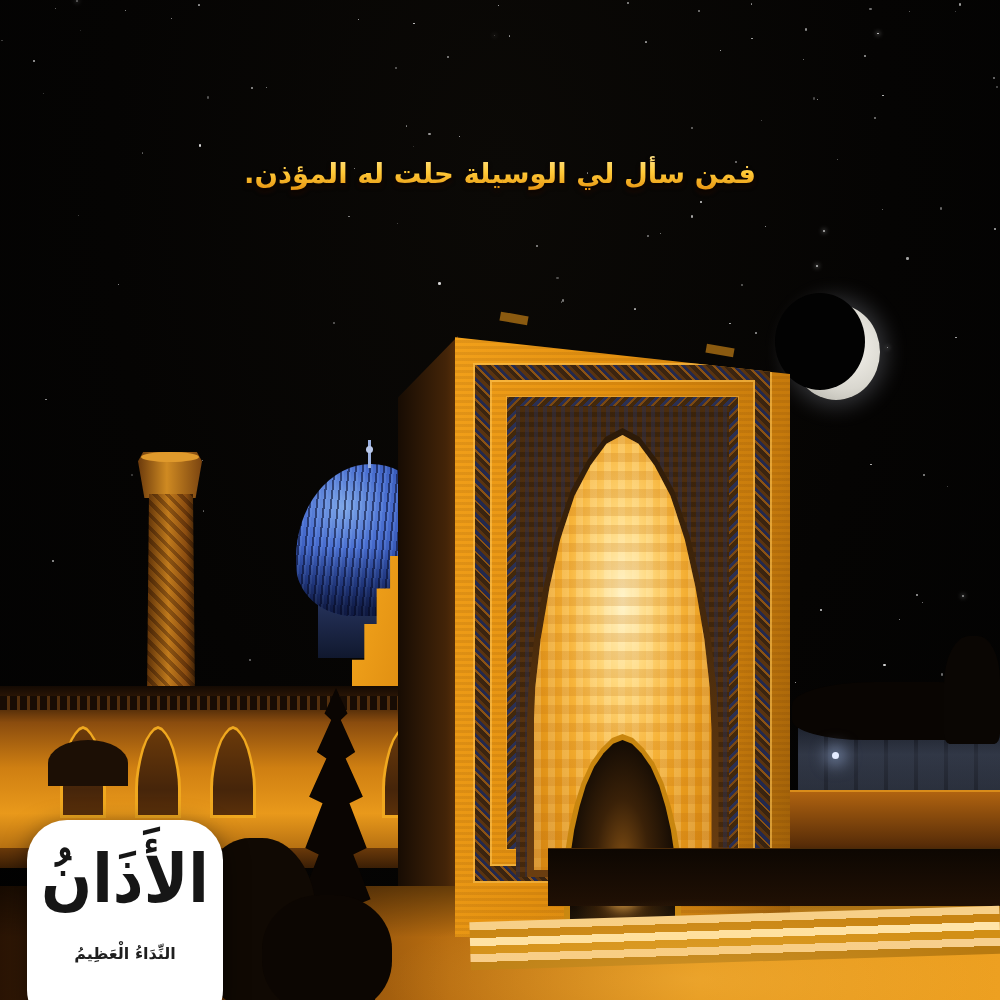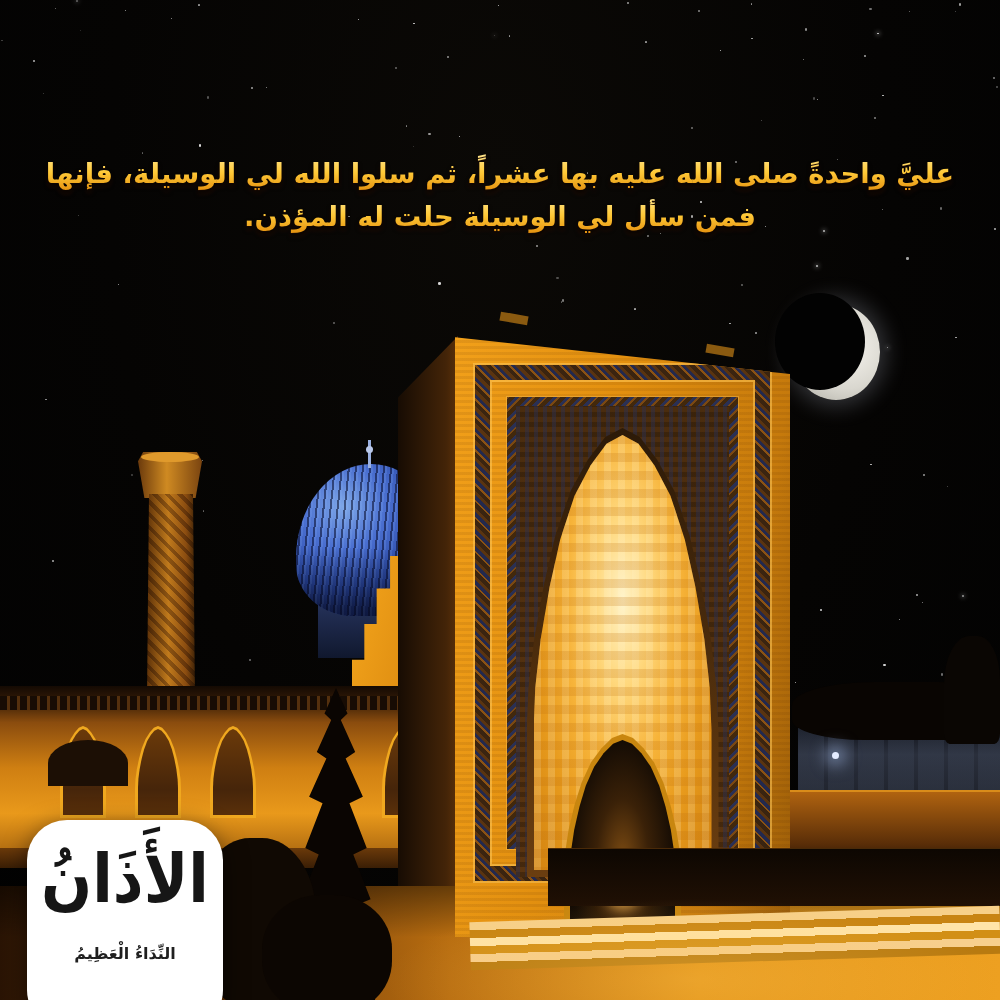--- a/index.html
+++ b/index.html
@@ -340,21 +340,20 @@
   <div class="ground"></div>
   <div class="platform-dark"></div>
   <div class="steps"></div>
   <div class="plaza-glow"></div>
   <div class="conifer"></div>
   <div class="bush1"></div>
   <div class="bush2"></div>
 
   <div class="quote-title">قال رسول الله - صلى الله عليه وسلم -:</div>
   <div class="hadith quote">
-    <span class="hadith-line">عليَّ واحدةً صلى الله عليه بها عشراً، ثم سلوا الله لي الوسيلة، فإنها</span>
     <span class="hadith-line">فمن سأل لي الوسيلة حلت له المؤذن.</span>
   </div>
 
   <div class="badge">
     <div class="logo-word">الأَذَانُ</div>
     <div class="logo-sub">النِّدَاءُ الْعَظِيمُ</div>
   </div>
 
 </div>
 

